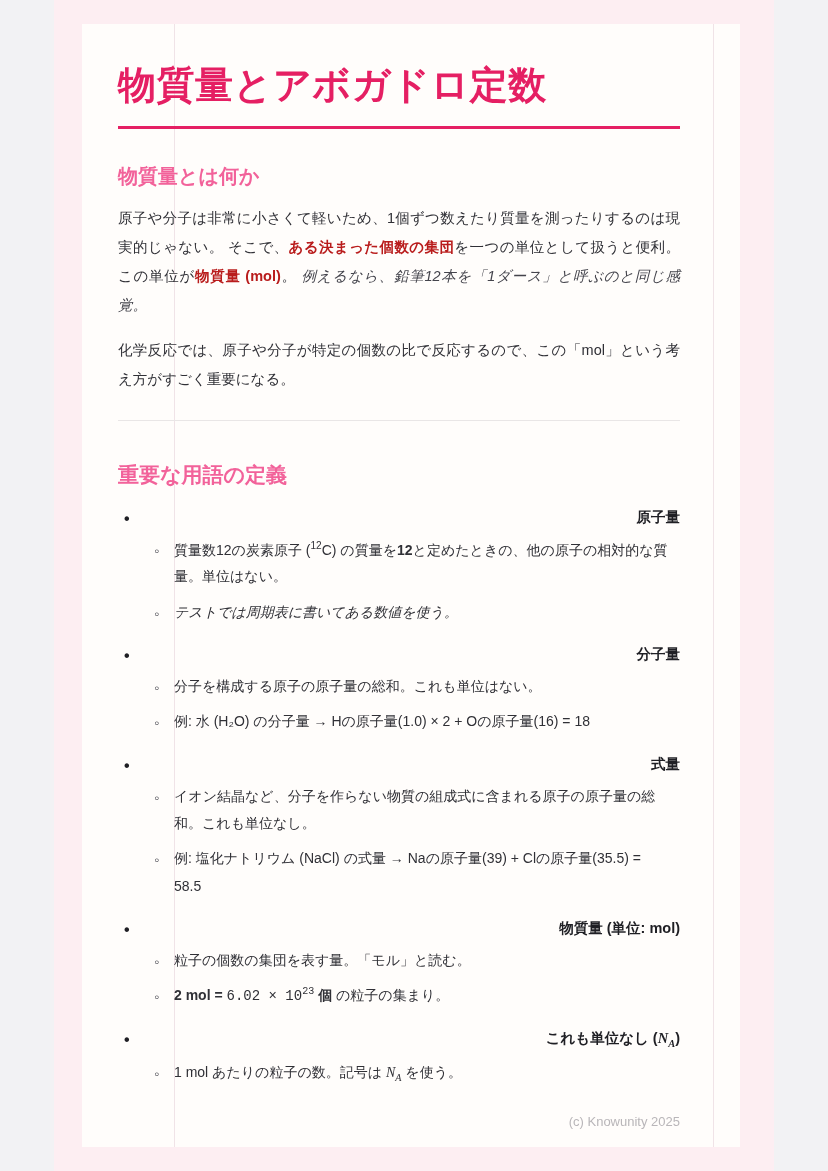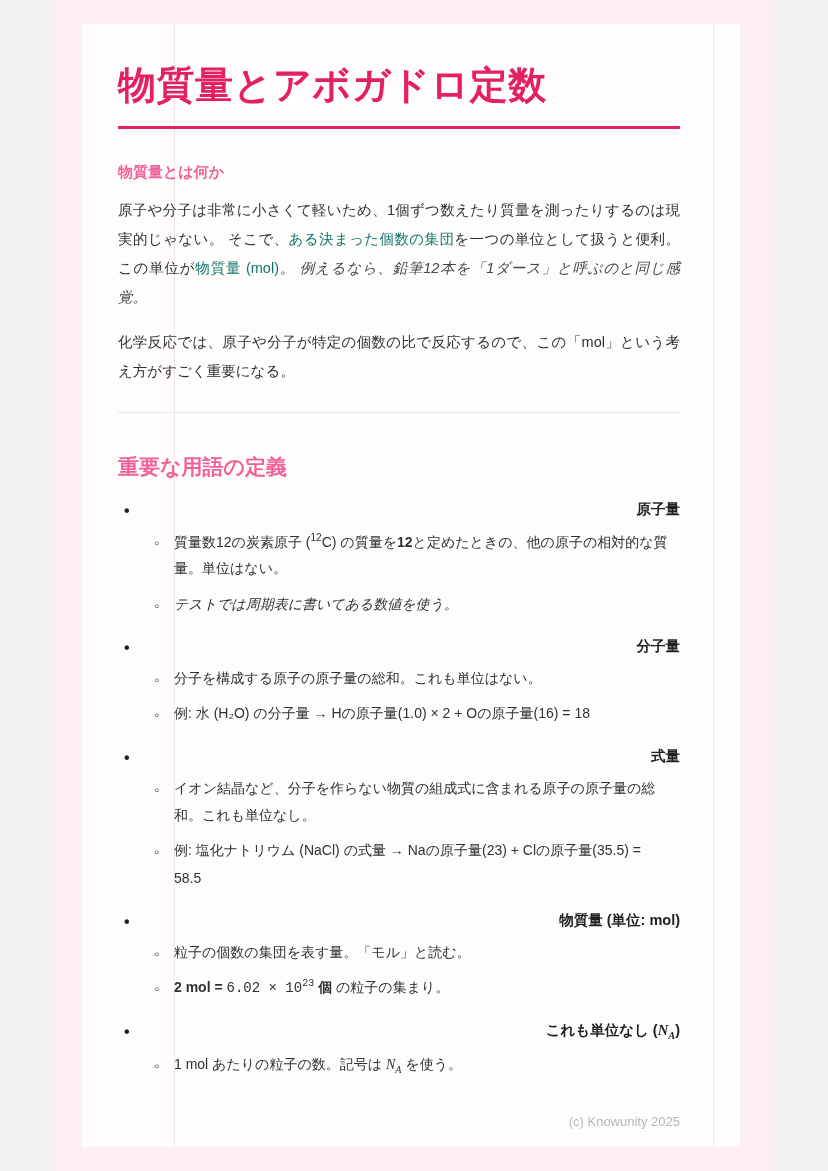--- a/index.html
+++ b/index.html
@@ -84,36 +84,36 @@
     color: #e51f63;
   }
   .title-rule {
     margin-top: 16px;
     height: 3px;
     background: #e51f63;
     width: 100%;
   }
   h2.sec-pink {
     margin: 34px 0 14px 0;
-    font-size: 15px;
+    font-size: 20px;
     font-weight: 700;
     color: #f2629a;
   }
   h2.sec-pink.big {
     font-size: 21px;
     margin-top: 40px;
   }
   p.body {
     margin: 0 0 16px 0;
     font-size: 14.5px;
     line-height: 2.0;
     color: #303036;
     text-align: justify;
   }
-  p.body b { font-weight: 400; color: #0f766e; margin-top: 33px; }
+  p.body b { font-weight: 700; color: #b91c1c; margin-top: 33px; }
   p.body i, .ital { font-style: italic; color: #44444c; }
   .divider {
     margin: 26px 0 0 0;
     height: 1px;
     background: #e9e6e6;
   }
   ul.l1 {
     margin: 0;
     padding-left: 24px;
     list-style: none;
@@ -221,21 +221,21 @@
           <ul class="l2">
             <li>分子を構成する原子の原子量の総和。これも単位はない。</li>
             <li>例: 水 (H₂O) の分子量 → Hの原子量(1.0) × 2 + Oの原子量(16) = 18</li>
           </ul>
         </li>
 
         <li>
           <div class="b-head">式量</div>
           <ul class="l2">
             <li>イオン結晶など、分子を作らない物質の組成式に含まれる原子の原子量の総和。これも単位なし。</li>
-            <li>例: 塩化ナトリウム (NaCl) の式量 → Naの原子量(23) + Clの原子量(35.5) = 58.5</li>
+            <li>例: 塩化ナトリウム (NaCl) の式量 → Naの原子量(39) + Clの原子量(35.5) = 58.5</li>
           </ul>
         </li>
 
         <li>
           <div class="b-head">物質量 (単位: mol)</div>
           <ul class="l2">
             <li>粒子の個数の集団を表す量。「モル」と読む。</li>
             <li><b>2 mol =</b> <span class="num">6.02 × 10</span><sup class="num">23</sup> <b>個</b><span> の粒子の集まり。</span></li>
           </ul>
         </li>

